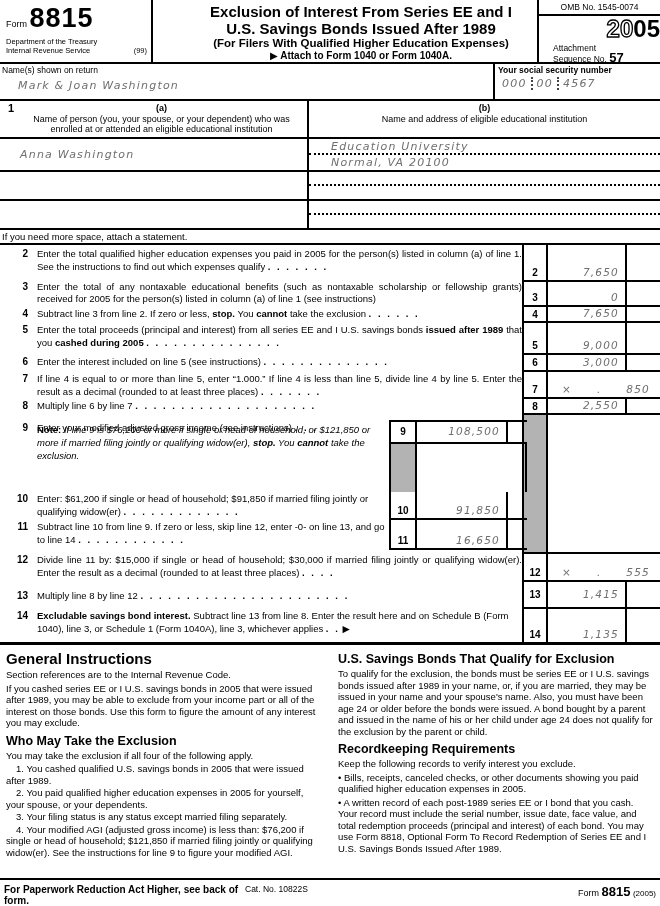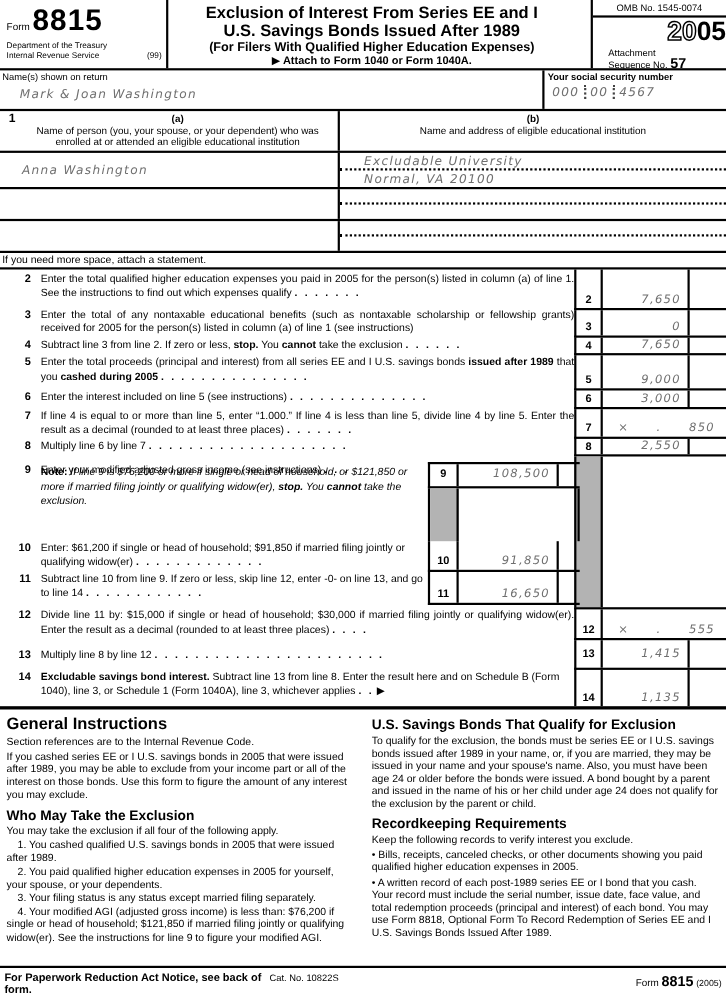--- a/index.html
+++ b/index.html
@@ -9,21 +9,21 @@
 
   .hand { font-family: "DejaVu Sans", sans-serif; font-style: italic; color: #6f6f6f; letter-spacing: 1.2px; }
 
   
   .header { position: relative; height: 64px; border-bottom: 2px solid #000; }
   .hdr-left { position: absolute; left: 0; top: 0; width: 153px; height: 62px; border-right: 2px solid #000; padding: 3px 4px 2px 6px; }
   .form-word { font-size: 9px; }
   .form-num { font-size: 27px; font-weight: bold; letter-spacing: 1px; }
   .agency { font-size: 7.5px; line-height: 8.5px; margin-top: 4px; }
   .agency .l2 { display: flex; justify-content: space-between; }
-  .hdr-center { position: absolute; left: 146px; top: 0; width: 384px; height: 62px; text-align: center; padding-top: 3px; }
+  .hdr-center { position: absolute; left: 169px; top: 0; width: 384px; height: 62px; text-align: center; padding-top: 3px; }
   .title1 { font-size: 15px; font-weight: bold; line-height: 17px; }
   .subtitle { font-size: 11.5px; font-weight: bold; line-height: 13px; }
   .attach { font-size: 10px; font-weight: bold; line-height: 12px; }
   .hdr-right { position: absolute; right: 0; top: 0; width: 123px; height: 62px; border-left: 2px solid #000; }
   .omb { font-size: 8.5px; text-align: center; padding: 2px 0 2px 0; border-bottom: 2px solid #000; }
   .year { text-align: right; line-height: 24px; margin-top: 1px; }
   .yr-outline { font-size: 24px; font-weight: bold; color: #fff; -webkit-text-stroke: 1.3px #000; text-shadow: 0 0 1px #000; }
   .yr-bold { font-size: 24px; font-weight: bold; }
   .attachment { font-size: 8.5px; line-height: 9px; padding-left: 14px; }
   .seq-num { font-size: 13px; font-weight: bold; }
@@ -163,21 +163,21 @@
     </div>
     <div class="l1-colb">
       <div class="col-tag">(b)</div>
       <div>Name and address of eligible educational institution</div>
     </div>
   </div>
 
   <div class="l1row r1">
     <div class="cell-a hand">Anna Washington</div>
     <div class="cell-b">
-      <div class="b-top hand">Excludable University</div>
+      <div class="b-top hand">Education University</div>
       <div class="b-bot hand">Normal, VA  20100</div>
     </div>
   </div>
   <div class="l1row r2">
     <div class="cell-a hand"></div>
     <div class="cell-b">
       <div class="b-top hand"></div>
       <div class="b-bot hand"></div>
     </div>
   </div>
@@ -345,21 +345,21 @@
       <h2 style="margin-top:2px">U.S. Savings Bonds That Qualify for Exclusion</h2>
       <p>To qualify for the exclusion, the bonds must be series EE or I U.S. savings bonds issued after 1989 in your name, or, if you are married, they may be issued in your name and your spouse's name. Also, you must have been age 24 or older before the bonds were issued. A bond bought by a parent and issued in the name of his or her child under age 24 does not qualify for the exclusion by the parent or child.</p>
       <h2>Recordkeeping Requirements</h2>
       <p>Keep the following records to verify interest you exclude.</p>
       <p>• Bills, receipts, canceled checks, or other documents showing you paid qualified higher education expenses in 2005.</p>
       <p>• A written record of each post-1989 series EE or I bond that you cash. Your record must include the serial number, issue date, face value, and total redemption proceeds (principal and interest) of each bond. You may use Form 8818, Optional Form To Record Redemption of Series EE and I U.S. Savings Bonds Issued After 1989.</p>
     </div>
   </div>
 
   <div class="footer">
-    <div class="foot-left">For Paperwork Reduction Act Notice, see back of form.</div>
+    <div class="foot-left">For Paperwork Reduction Act Higher, see back of form.</div>
     <div class="foot-cat">Cat. No. 10822S</div>
     <div class="foot-right">
       <span>Form</span>
       <span class="foot-formnum">8815</span>
       <span class="foot-year">(2005)</span>
     </div>
   </div>
 
 </div>
 

